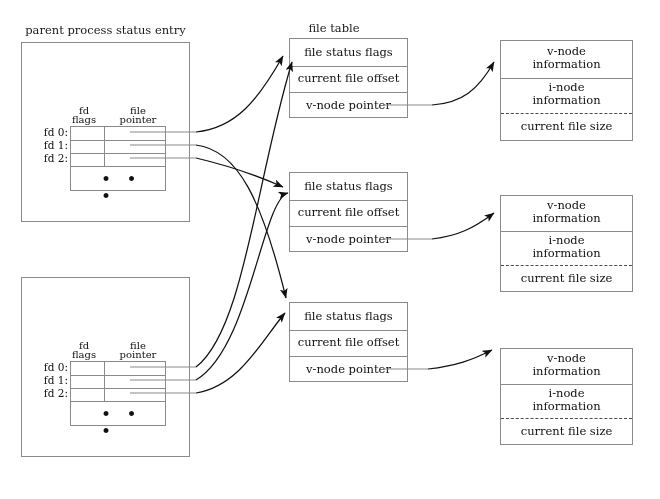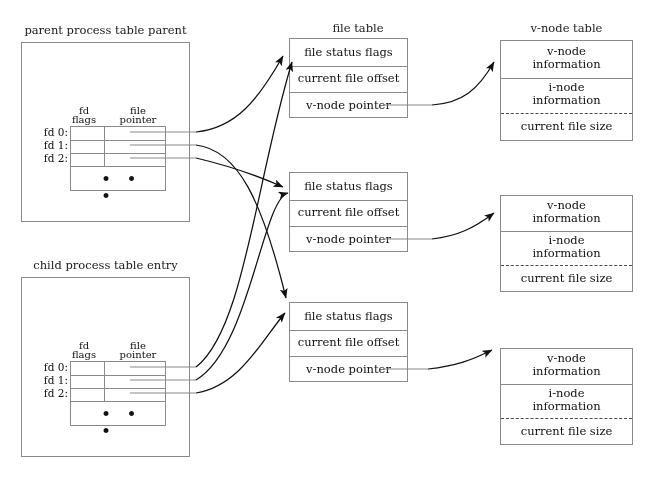--- a/index.html
+++ b/index.html
@@ -30,44 +30,42 @@
   .tsep-dash{position:absolute;left:0;right:0;height:0;
              border-top:1.6px dashed #4a4a4a;}
 
   svg.ov{position:absolute;left:0;top:0;width:660px;height:499px;overflow:visible;pointer-events:none;}
 </style>
 </head>
 <body>
 
 <div id="stage">
 
-  <div class="lbl ctr" style="left:298px;top:22px;width:120px;">file table</div>
-  <div class="lbl ctr" style="left:500px;top:22px;width:133px;">v-node table</div>
+  <div class="lbl ctr" style="left:274px;top:22px;width:120px;">file table</div>
 
-  <div class="lbl ctr" style="left:21px;top:24px;width:169px;">parent process table parent</div>
+  <div class="lbl ctr" style="left:21px;top:24px;width:169px;">parent process status entry</div>
   <div class="procbox" style="left:21px;top:42px;width:169px;height:180px;"></div>
 
   <div class="hdr" style="left:63px;top:106px;width:42px;">fd</div>
   <div class="hdr" style="left:63px;top:115px;width:42px;">flags</div>
   <div class="hdr" style="left:110px;top:106px;width:56px;">file</div>
   <div class="hdr" style="left:110px;top:115px;width:56px;">pointer</div>
 
   <div class="fdlabel" style="left:24px;top:127px;width:44px;">fd 0:</div>
   <div class="fdlabel" style="left:24px;top:140px;width:44px;">fd 1:</div>
   <div class="fdlabel" style="left:24px;top:153px;width:44px;">fd 2:</div>
 
   <div class="fdtable" style="left:70px;top:126px;width:96px;height:65px;">
     <div class="fdrow" style="top:12.5px;"></div>
     <div class="fdrow" style="top:25.5px;"></div>
     <div class="fdrow" style="top:38.5px;"></div>
     <div class="fdvert" style="left:33px;height:39.7px;"></div>
     <div class="dots" style="left:30px;top:44px;">•  •  •</div>
   </div>
 
-  <div class="lbl ctr" style="left:21px;top:259px;width:169px;">child process table entry</div>
   <div class="procbox" style="left:21px;top:277px;width:169px;height:180px;"></div>
 
   <div class="hdr" style="left:63px;top:341px;width:42px;">fd</div>
   <div class="hdr" style="left:63px;top:350px;width:42px;">flags</div>
   <div class="hdr" style="left:110px;top:341px;width:56px;">file</div>
   <div class="hdr" style="left:110px;top:350px;width:56px;">pointer</div>
 
   <div class="fdlabel" style="left:24px;top:362px;width:44px;">fd 0:</div>
   <div class="fdlabel" style="left:24px;top:375px;width:44px;">fd 1:</div>
   <div class="fdlabel" style="left:24px;top:388px;width:44px;">fd 2:</div>

